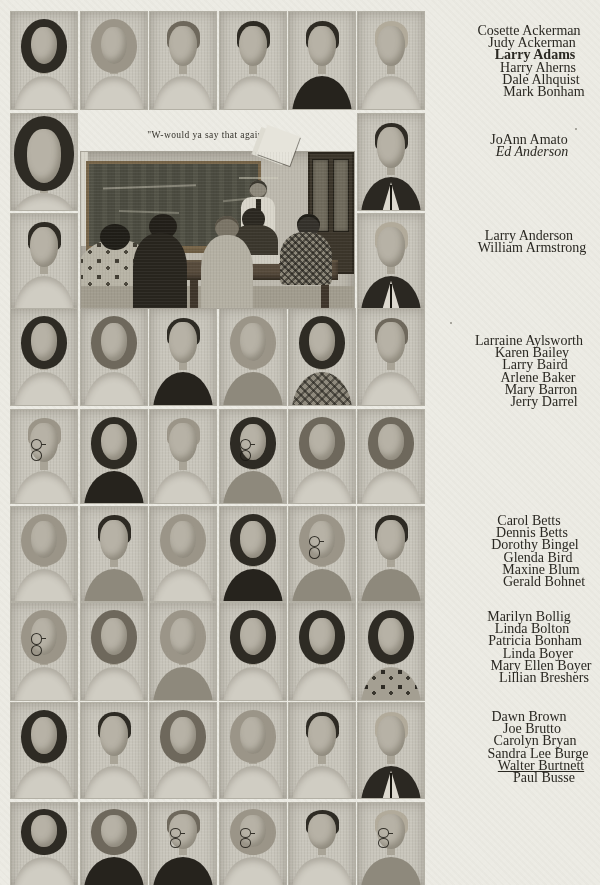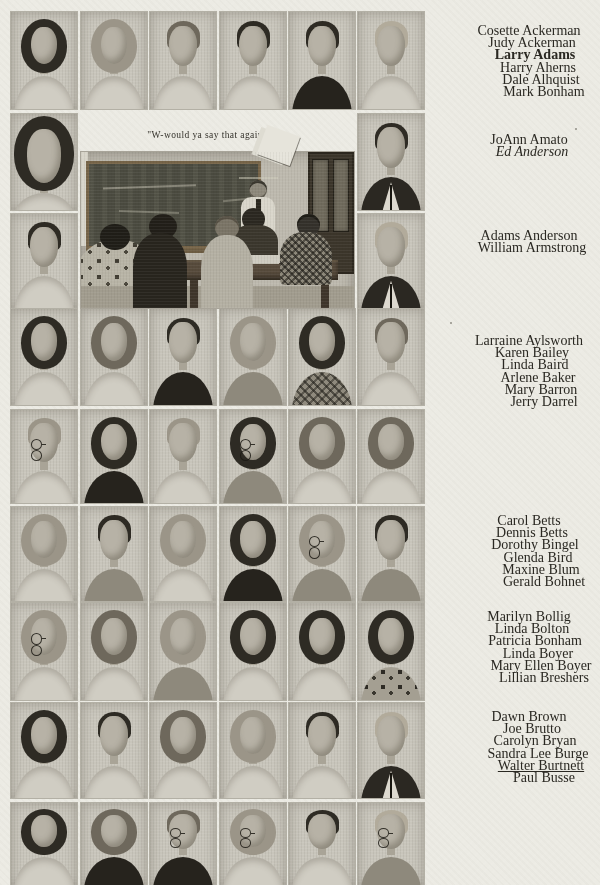--- a/index.html
+++ b/index.html
@@ -582,27 +582,27 @@
         <div class="name-line" style="padding-left: 12px; font-weight: bold;">Larry Adams</div>
         <div class="name-line" style="padding-left: 18px;">Harry Aherns</div>
         <div class="name-line" style="padding-left: 24px;">Dale Alhquist</div>
         <div class="name-line" style="padding-left: 30px;">Mark Bonham</div>
       </div>
       <div class="name-block" style="top: 134px;">
         <div class="name-line" style="padding-left: 0px;">JoAnn Amato</div>
         <div class="name-line" style="padding-left: 6px; font-style: italic;">Ed Anderson</div>
       </div>
       <div class="name-block" style="top: 230px;">
-        <div class="name-line" style="padding-left: 0px;">Adams Anderson</div>
+        <div class="name-line" style="padding-left: 0px;">Larry Anderson</div>
         <div class="name-line" style="padding-left: 6px;">William Armstrong</div>
       </div>
       <div class="name-block" style="top: 315px;">
         <div class="name-line" style="padding-left: 0px; margin-top: 20px;">Larraine Aylsworth</div>
         <div class="name-line" style="padding-left: 6px;">Karen Bailey</div>
-        <div class="name-line" style="padding-left: 12px;">Linda Baird</div>
+        <div class="name-line" style="padding-left: 12px;">Larry Baird</div>
         <div class="name-line" style="padding-left: 18px;">Arlene Baker</div>
         <div class="name-line" style="padding-left: 24px;">Mary Barron</div>
         <div class="name-line" style="padding-left: 30px;">Jerry Darrel</div>
       </div>
       <div class="name-block" style="top: 515px;">
         <div class="name-line" style="padding-left: 0px;">Carol Betts</div>
         <div class="name-line" style="padding-left: 6px;">Dennis Betts</div>
         <div class="name-line" style="padding-left: 12px;">Dorothy Bingel</div>
         <div class="name-line" style="padding-left: 18px;">Glenda Bird</div>
         <div class="name-line" style="padding-left: 24px;">Maxine Blum</div>

